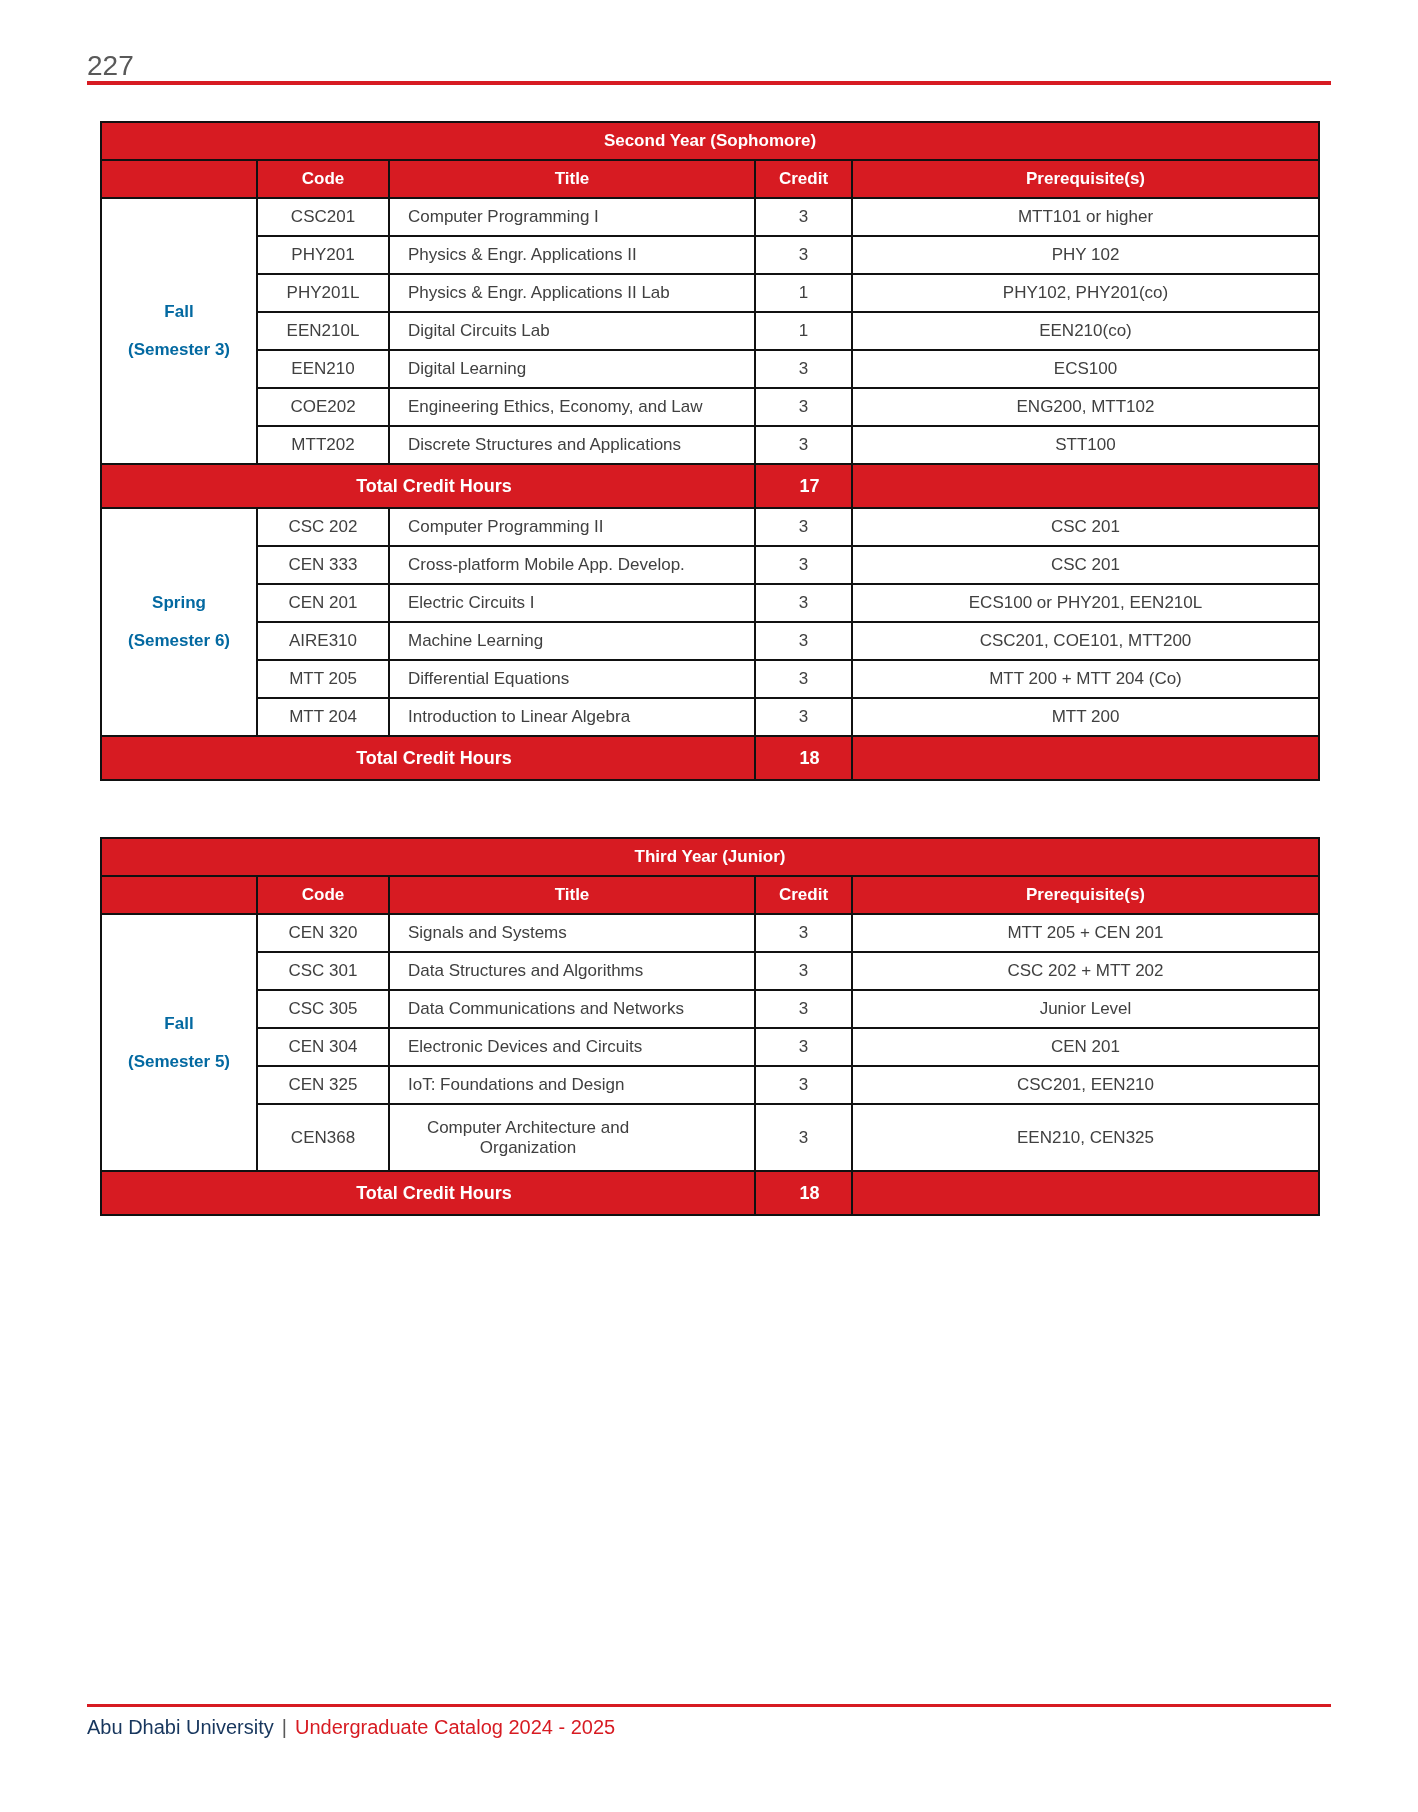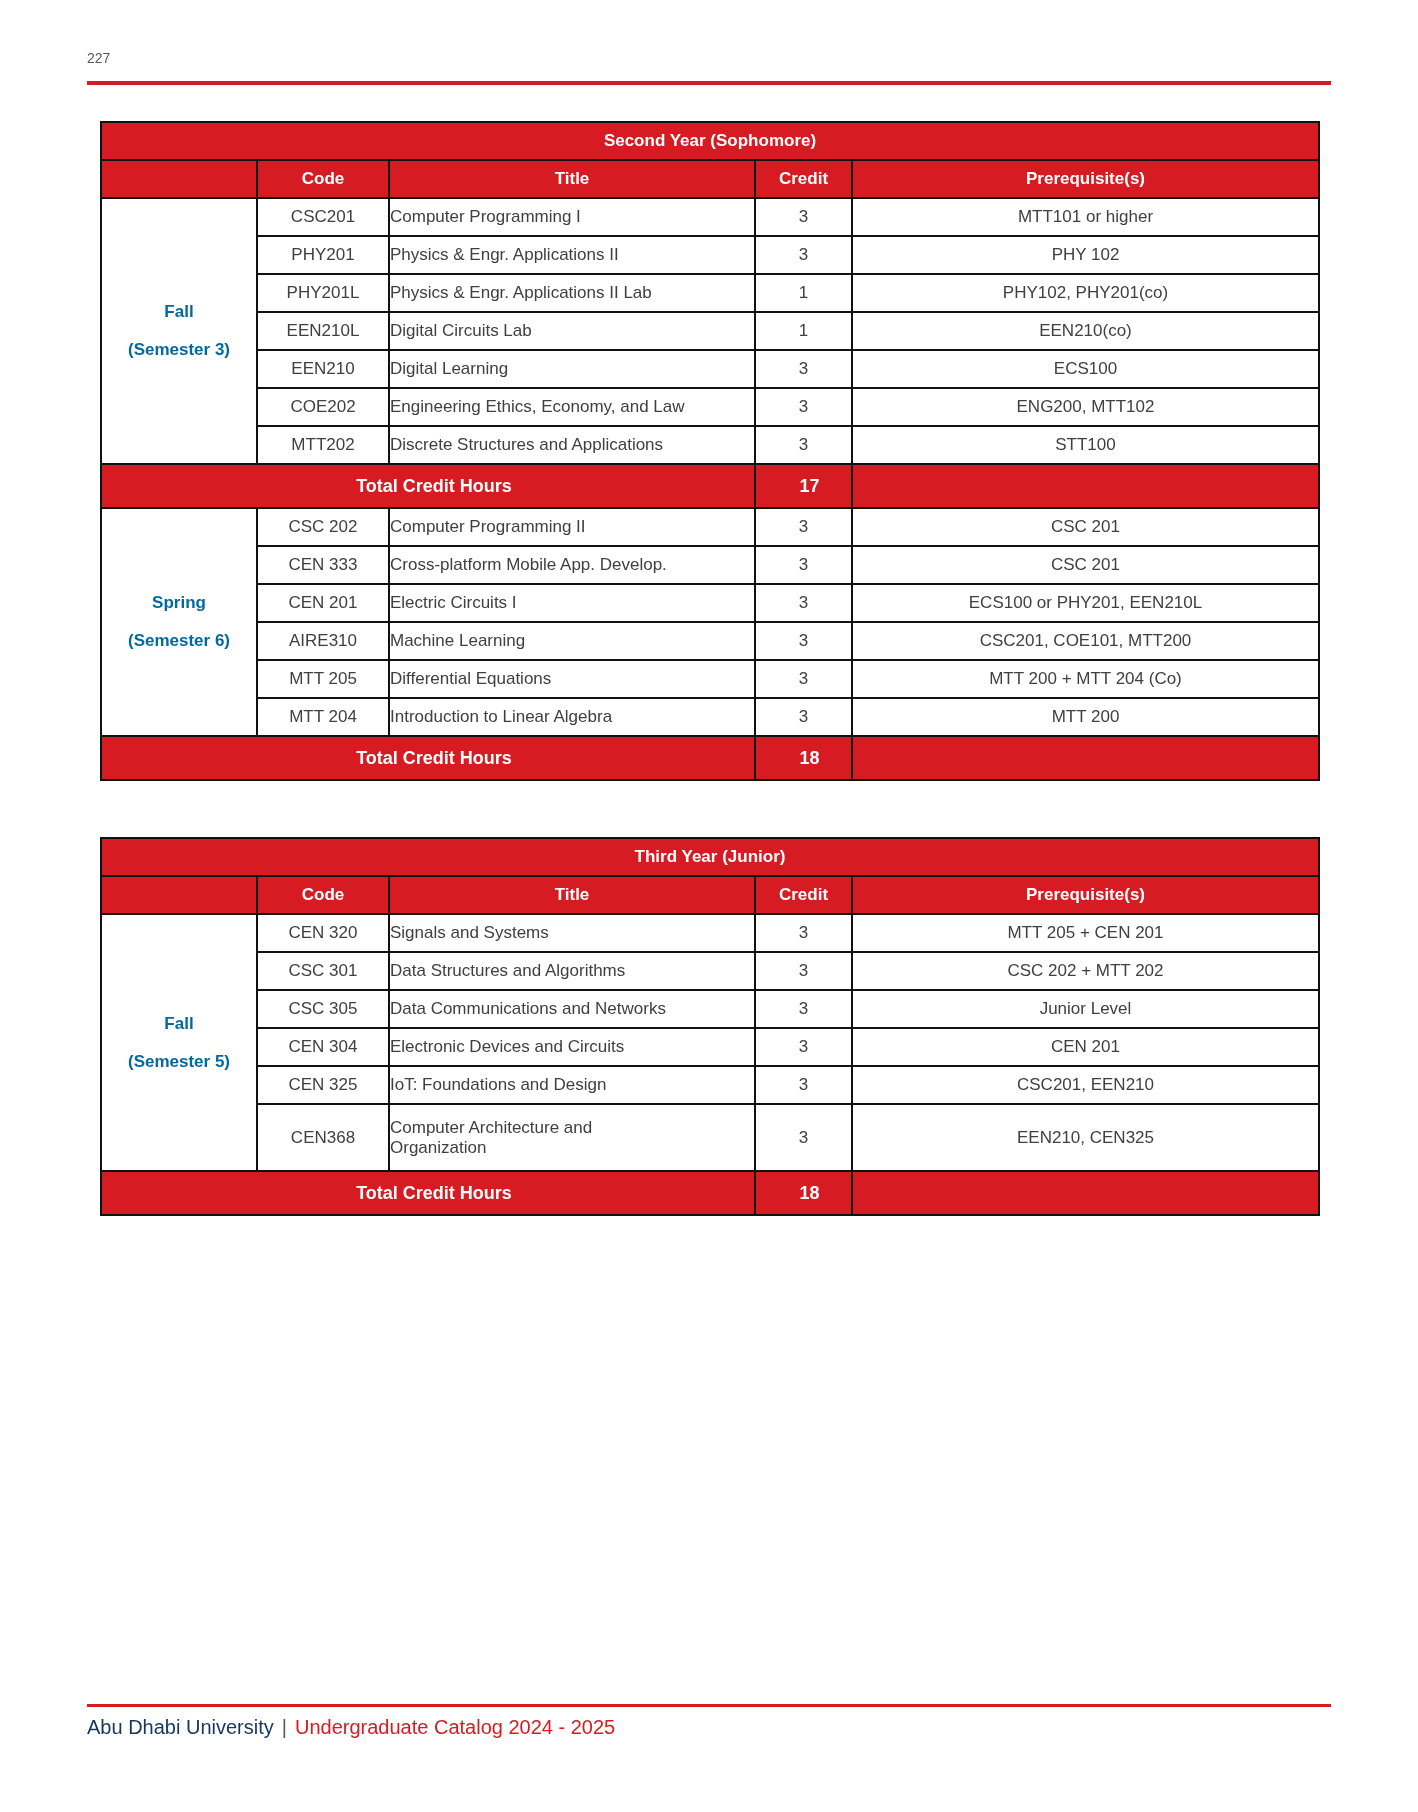--- a/index.html
+++ b/index.html
@@ -4,21 +4,21 @@
 <style>
   * { margin:0; padding:0; box-sizing:border-box; }
   html,body { background:#ffffff; }
   body {
     width:1418px; height:1812px; position:relative;
     font-family:"Liberation Sans","DejaVu Sans",sans-serif;
     color:#404040;
   }
   .page-number {
     position:absolute; top:50px; left:87px;
-    font-size:14px; color:#595959;
+    font-size:28px; color:#595959;
   }
   .top-rule {
     position:absolute; top:81px; left:87px; width:1244px; height:4px;
     background:var(--accent,#d71b22);
   }
   table.catalog-table {
     position:absolute; left:100px; width:1218px;
     border-collapse:collapse; table-layout:fixed;
   }
   .t1 { top:121px; }
@@ -27,25 +27,25 @@
     border:2px solid #111111;
     font-size:17px; text-align:center; vertical-align:middle;
     padding:6px 8px; height:38px; background:#ffffff;
   }
   .red {
     background:var(--accent,#d71b22) !important;
     color:#ffffff; font-weight:bold;
   }
   .table-title-bar { height:44px; font-size:19px; }
   .col-header { height:40px; font-size:19px; }
-  td.title { text-align:left; padding-left:0; }
+  td.title { text-align:left; padding-left:18px; }
   td.sem { font-weight:bold; color:#0369a1; }
   td.sem .sem2 { margin-top:18px; }
   .total-row td { height:44px; font-size:18px;padding-left:20px; }
-  td.two-line div { display:inline-block; max-width:240px; text-align:left; }
+  td.two-line div { display:inline-block; max-width:240px; text-align:center; }
   .footer-rule {
     position:absolute; top:1704px; left:87px; width:1244px; height:3px;
     background:var(--accent,#d71b22);
   }
   .footer-text {
     position:absolute; top:1716px; left:87px; font-size:20px;
   }
   .footer-text .uni { color:var(--navy,#17365d); }
   .footer-text .sep { color:#595959; padding:0 8px; }
   .footer-text .cat { color:var(--accent,#d71b22); }

